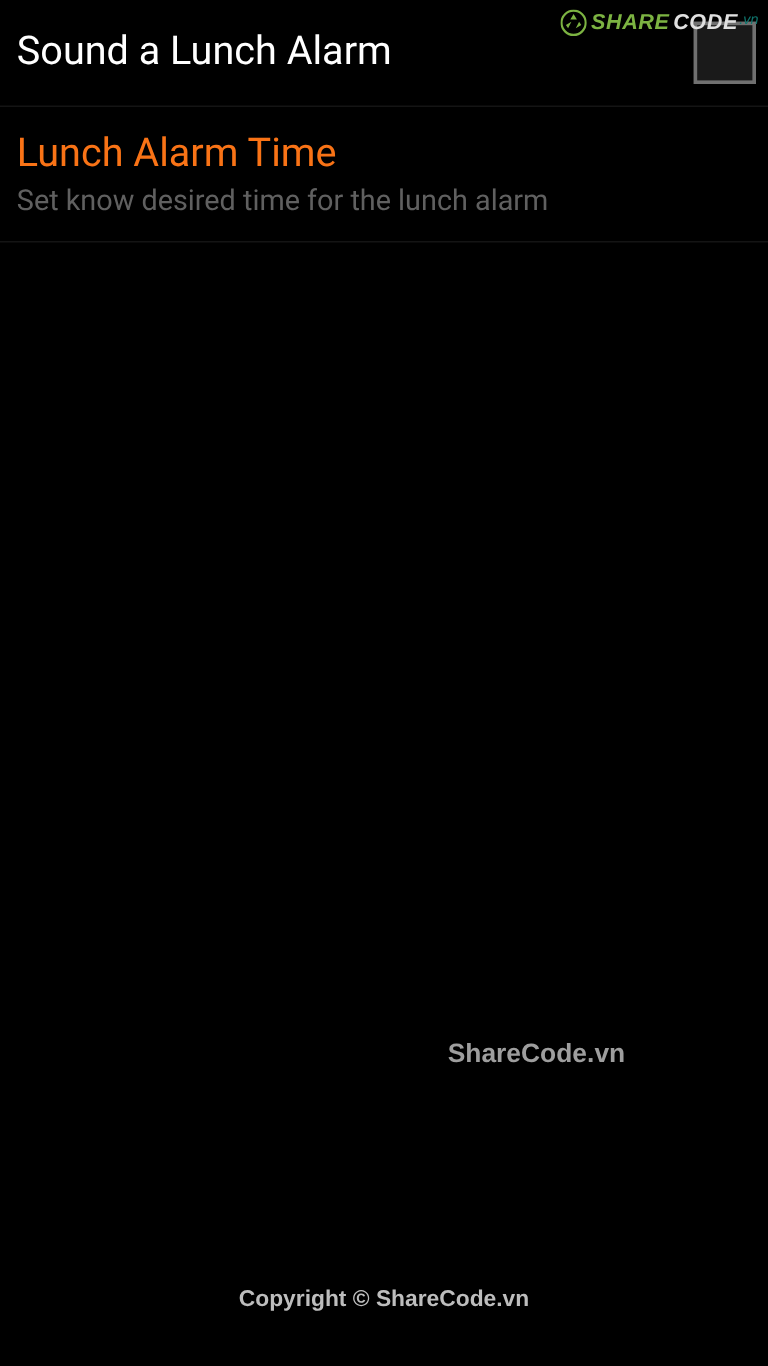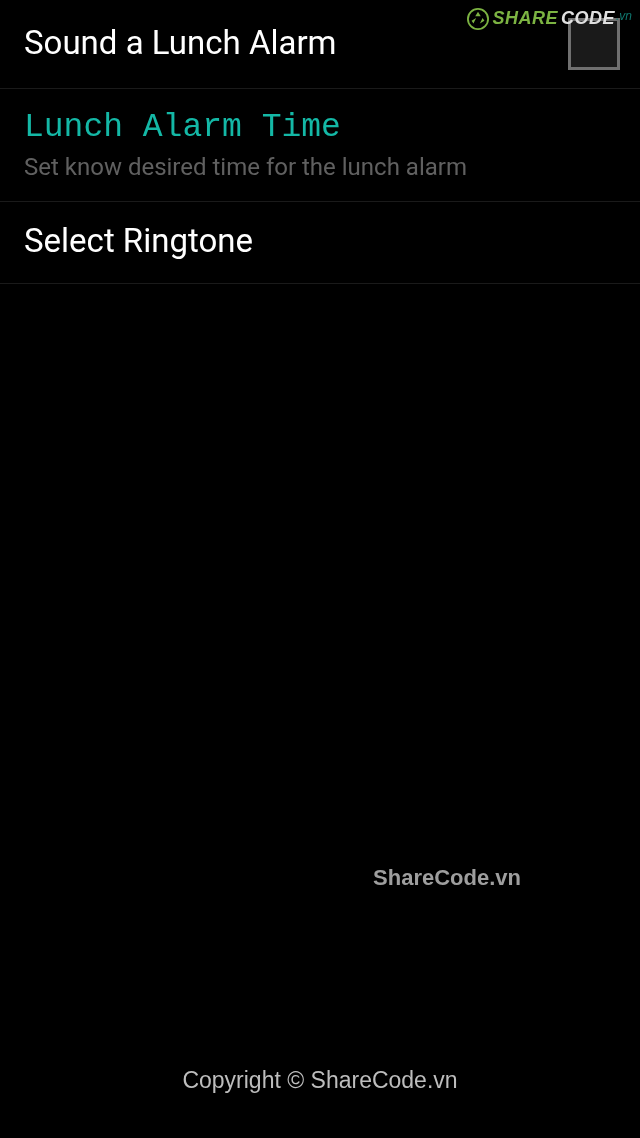--- a/index.html
+++ b/index.html
@@ -12,21 +12,21 @@
       height: 1138px;
       background: #000000;
       font-family: Roboto, Arial, sans-serif;
       position: relative;
       overflow: hidden;
     }
     .settings-list {
       width: 100%;
     }
     .setting-item {
-      padding: 18px 24px;
+      padding: 18px 14px;
       border-bottom: 1px solid #1a1a1a;
       display: flex;
       align-items: center;
       justify-content: space-between;
       gap: 44px;
     }
     .setting-text {
       flex: 1;
       padding-right: 16px;
     }
@@ -41,22 +41,21 @@
       font-weight: 400;
       line-height: 1.3;
     }
     .enabled .setting-title {
       color: #ffffff;
     }
     .enabled .setting-subtitle {
       color: #bdbdbd;
     }
     .disabled .setting-title {
-      color: #14b8a6;
-      font-family: Liberation Mono, monospace;
+      color: #f97316;
     }
     .disabled .setting-subtitle {
       color: #606060;
     }
     .simple-item .setting-title {
       color: #ffffff;
     }
     .checkbox {
       width: 52px;
       height: 52px;
@@ -109,22 +108,22 @@
       font-weight: 700;
       font-family: Arial, sans-serif;
     }
     .copyright {
       position: absolute;
       bottom: 44px;
       left: 0;
       right: 0;
       text-align: center;
       color: #bdbdbd;
-      font-size: 23px;
-      font-weight: 400;
+      font-size: 19px;
+      font-weight: 700;
       font-family: Arial, sans-serif;
     }
   </style>
 </head>
 <body>
 
 <div class="watermark-logo">
   <svg viewBox="0 0 24 24">
     <circle cx="12" cy="12" r="11" fill="none" stroke="#7cb342" stroke-width="2"></circle>
     <path d="M12 4 L15 9 L9 9 Z M19 14 L14 17 L17 11 Z M5 14 L10 11 L7 17 Z" fill="#7cb342"></path>
@@ -143,23 +142,18 @@
     <div class="checkbox"></div>
   </div>
 
   <div class="setting-item disabled">
     <div class="setting-text">
       <div class="setting-title">Lunch Alarm Time</div>
       <div class="setting-subtitle">Set know desired time for the lunch alarm</div>
     </div>
   </div>
 
-  <div class="setting-item simple-item">
-    <div class="setting-text">
-      <div class="setting-title">Select Ringtone</div>
-    </div>
-  </div>
 
 </div>
 
 <div class="watermark-center">ShareCode.vn</div>
 
 <div class="copyright">Copyright © ShareCode.vn</div>
 
 </body></html>

